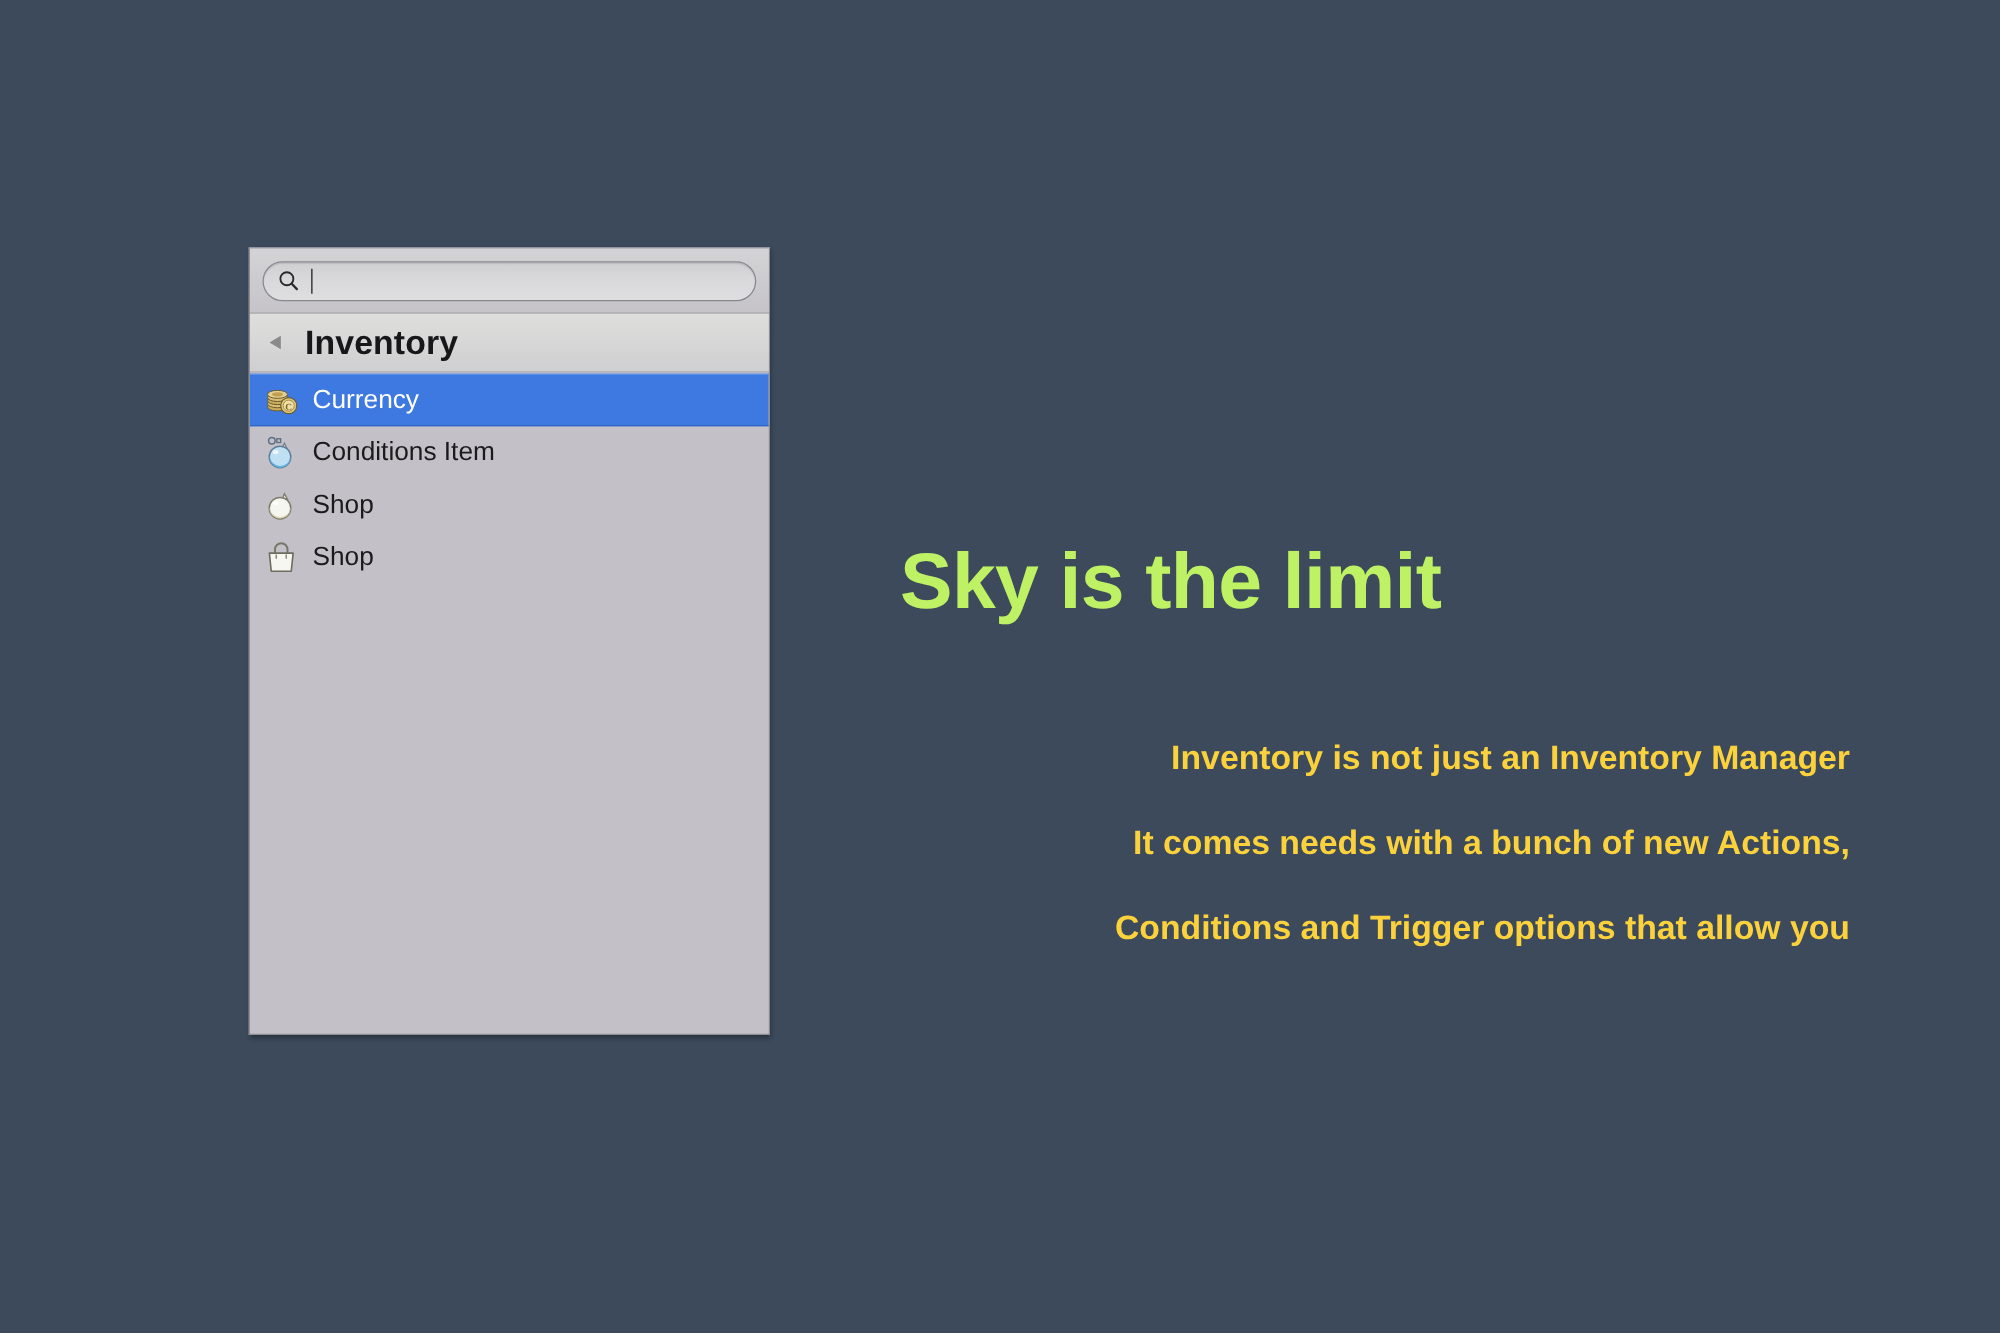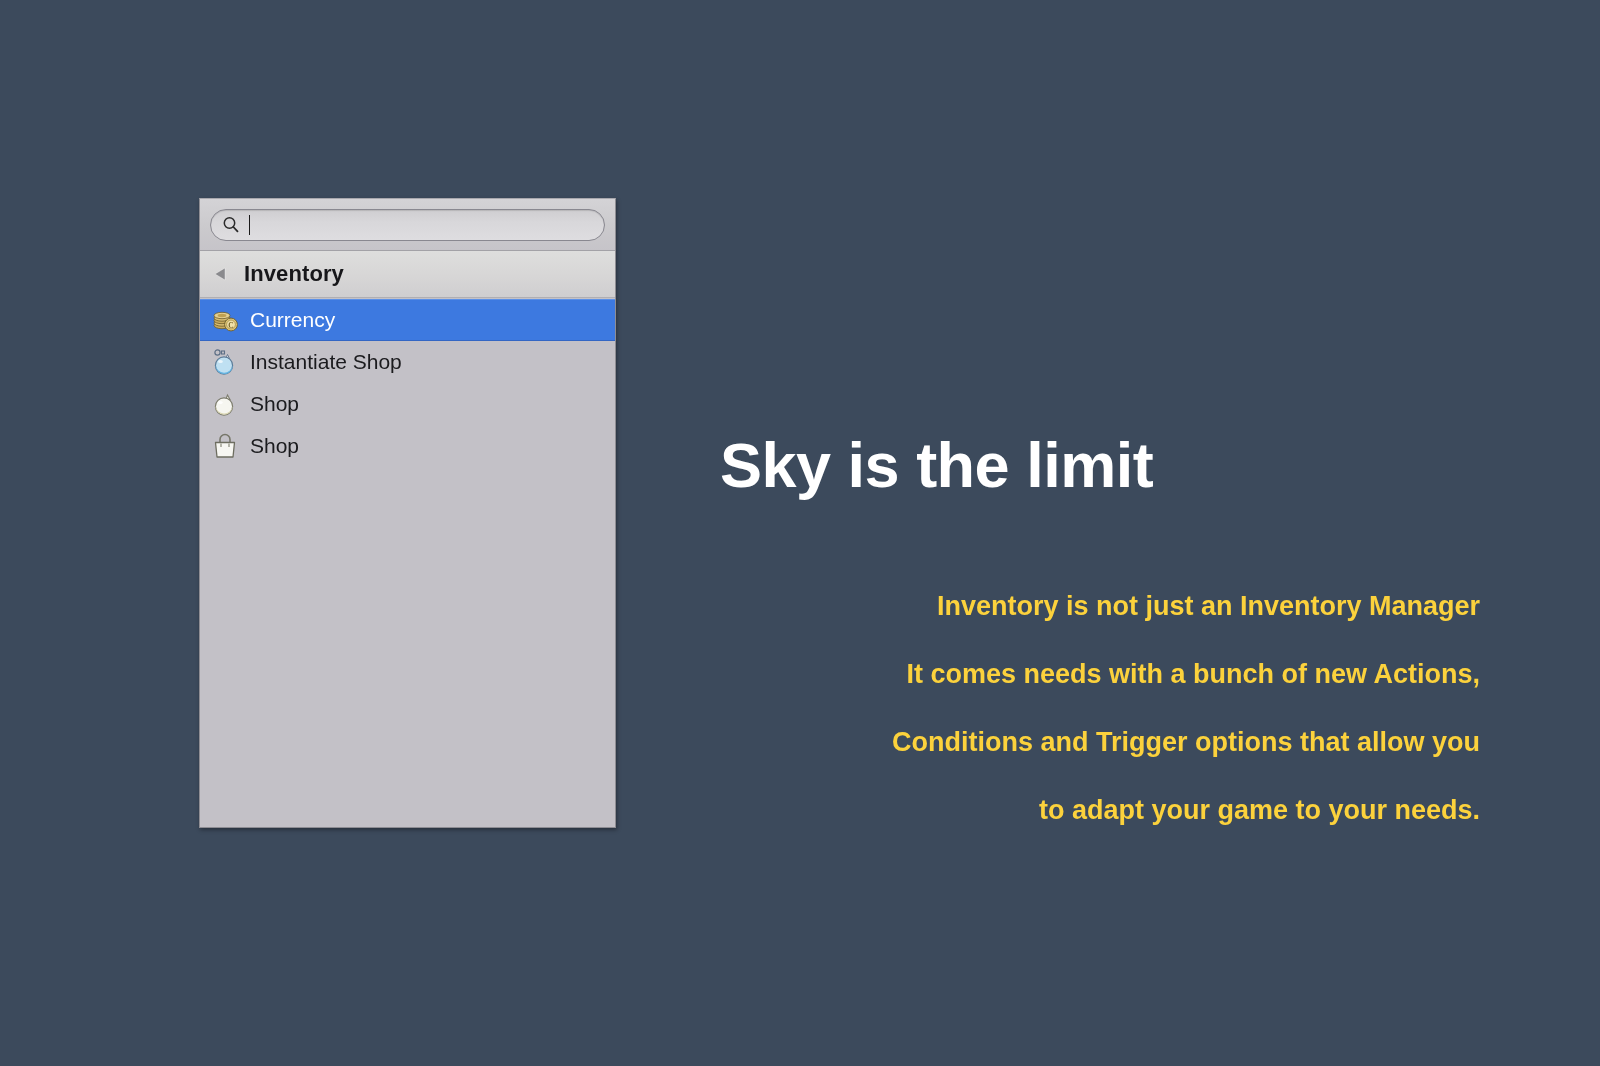--- a/index.html
+++ b/index.html
@@ -83,21 +83,21 @@
     border-bottom: 1px solid #b0afb3;
     display: flex;
     align-items: center;
     padding-left: 10px;
     cursor: default;
   }
 
   #back-arrow-icon { width: 22px; height: 22px; flex: 0 0 22px; display:block; }
 
   #group-header-label {
-    font-size: 22px;
+    font-size: 27px;
     font-weight: bold;
     color: #17171a;
     margin-left: 12px;
     letter-spacing: 0.1px;
   }
 
   
   #item-list {
     flex: 1 1 auto;
     overflow: hidden;
@@ -140,21 +140,21 @@
   #copy-block {
     position: absolute;
     left: 720px;
     top: 432px;
     width: 760px;
   }
 
   #headline {
     font-size: 63px;
     font-weight: bold;
-    color: #ffffff;
+    color: #bef264;
     letter-spacing: -0.5px;
     line-height: 1.05;
     white-space: nowrap;
   }
 
   #body-copy {
     margin-top: 74px;
     text-align: right;
   }
 
@@ -212,21 +212,21 @@
     <div class="list-item">
       <svg class="item-icon" viewBox="0 0 30 30">
         <circle cx="7.5" cy="5.5" r="2.6" fill="none" stroke="#5d6f86" stroke-width="1.2"></circle>
         <rect x="11.5" y="4" width="3" height="3" fill="none" stroke="#5d6f86" stroke-width="1.1"></rect>
         <path d="M17.5 7.5 L16 11 L19.5 11.5 Z" fill="#e9ebf0" stroke="#6a7a90" stroke-width="1"></path>
         <circle cx="14" cy="18.5" r="8.6" fill="#bfe0f2" stroke="#5d7d99" stroke-width="1.2"></circle>
         <path d="M6.2 20 A8.6 8.6 0 0 0 22.6 20 A8.6 8.6 0 0 1 6.2 20 Z" fill="#4a9fd4"></path>
         <path d="M5.6 18.2 A8.6 8.6 0 0 0 22.6 18.6 L22.6 20 A8.6 8.6 0 0 1 5.6 19.6 Z" fill="#63b4e3"></path>
         <ellipse cx="10.5" cy="14.5" rx="2.4" ry="1.6" fill="#ffffff" opacity="0.7"></ellipse>
       </svg>
-      <span class="item-label">Instantiate Shop</span>
+      <span class="item-label">Conditions Item</span>
     </div>
 
     <div class="list-item">
       <svg class="item-icon" viewBox="0 0 30 30">
         <path d="M17.5 6 L16 10 L20 10.5 Z" fill="#f3f3ee" stroke="#7d7d6e" stroke-width="1.1"></path>
         <circle cx="14" cy="17.5" r="8.6" fill="#f6f6f0" stroke="#7d7d6e" stroke-width="1.2"></circle>
         <path d="M5.6 18.5 A8.6 8.6 0 0 0 22.5 18.5 A8.6 8.6 0 0 1 5.6 18.5 Z" fill="#c9c59c"></path>
         <path d="M5.5 17 A8.6 8.6 0 0 0 22.5 17.4 L22.5 18.6 A8.6 8.6 0 0 1 5.5 18.3 Z" fill="#dcd8b4"></path>
         <ellipse cx="10.5" cy="13.5" rx="2.2" ry="1.5" fill="#ffffff" opacity="0.85"></ellipse>
       </svg>
@@ -247,15 +247,14 @@
 
   </div>
 </div>
 
 <div id="copy-block">
   <div id="headline">Sky is the limit</div>
   <div id="body-copy">
     <div class="copy-line">Inventory is not just an Inventory Manager</div>
     <div class="copy-line">It comes needs with a bunch of new Actions,</div>
     <div class="copy-line">Conditions and Trigger options that allow you</div>
-    <div class="copy-line">to adapt your game to your needs.</div>
   </div>
 </div>
 
 </body></html>

